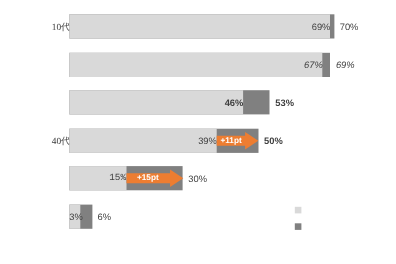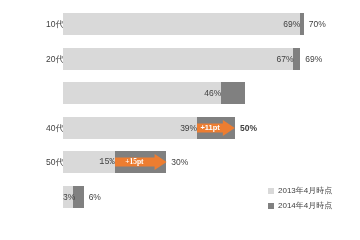--- a/index.html
+++ b/index.html
@@ -28,20 +28,21 @@
   .cat-label {
     position: absolute;
     right: 296px;       
     top: 0;
     height: 22px;
     line-height: 22px;
     font-size: 8.5px;
     color: #3f3f3f;
     white-space: nowrap;
     text-align: right;
+    font-family: Liberation Serif, serif;
   }
   .bars {
     position: absolute;
     left: 63px;
     top: 0;
     height: 22px;
   }
   .seg {
     position: absolute;
     top: 0;
@@ -125,78 +126,75 @@
       <div class="row" style="top: 13px;">
         <div class="cat-label">10代</div>
         <div class="bars" style="width: 300.8px;">
           <div class="seg seg-cur" style="left: 0px; width: 240.8px;"></div>
           <div class="seg seg-prev" style="width: 237.36px;"></div>
           <div class="val-prev" style="left: 0px; width: 237.36px; text-align: right;">69%</div>
           <div class="val-cur" style="left: 240.8px;">70%</div>
         </div>
       </div>
       <div class="row" style="top: 47.5px;">
-        <div class="cat-label">20代</div>
-        <div class="bars" style="width: 297.36px;">
+        <div class="bars" style="width: 297.36px; font-style: italic;">
           <div class="seg seg-cur" style="left: 0px; width: 237.36px;"></div>
           <div class="seg seg-prev" style="width: 230.48px;"></div>
           <div class="val-prev" style="left: 0px; width: 230.48px; text-align: right;">67%</div>
           <div class="val-cur" style="left: 237.36px;">69%</div>
         </div>
       </div>
       <div class="row" style="top: 82px;">
-        <div class="bars" style="width: 242.32px;">
+        <div class="bars" style="width: 242.32px; font-weight: bold;">
           <div class="seg seg-cur" style="left: 0px; width: 182.32px;"></div>
           <div class="seg seg-prev" style="width: 158.24px;"></div>
           <div class="val-prev" style="left: 0px; width: 158.24px; text-align: right;">46%</div>
+          <div class="val-cur" style="left: 182.32px;">53%</div>
         </div>
       </div>
       <div class="row" style="top: 116.5px;">
         <div class="cat-label">40代</div>
         <div class="bars" style="width: 232px;">
           <div class="seg seg-cur" style="left: 0px; width: 172px;"></div>
           <div class="seg seg-prev" style="width: 134.16px;"></div>
           <div class="val-prev" style="left: 0px; width: 134.16px; text-align: right;">39%</div>
           <div class="delta-arrow" style="left: 134.16px; width: 37.84px;">
             <svg width="37.84" height="16" viewBox="0 0 37.84 16">
               <polygon points="0,3.5 25.840000000000003,3.5 25.840000000000003,0 37.84,8 25.840000000000003,16 25.840000000000003,12.5 0,12.5" fill="#ED7D31"></polygon>
             </svg>
             <div class="delta-text" style="right: 12px;">+11pt</div>
           </div>
           <div class="val-cur" style="left: 172px; font-weight: bold;">50%</div>
         </div>
       </div>
       <div class="row" style="top: 151px;">
-        <div class="cat-label">50代</div>
         <div class="bars" style="width: 163.2px;">
           <div class="seg seg-cur" style="left: 0px; width: 103.2px;"></div>
           <div class="seg seg-prev" style="width: 51.6px;"></div>
           <div class="val-prev" style="left: 0px; width: 51.6px; text-align: right; font-family: Liberation Mono, monospace;">15%</div>
           <div class="delta-arrow" style="left: 51.6px; width: 51.6px;">
             <svg width="51.6" height="16" viewBox="0 0 51.6 16">
               <polygon points="0,3.5 39.6,3.5 39.6,0 51.6,8 39.6,16 39.6,12.5 0,12.5" fill="#ED7D31"></polygon>
             </svg>
-            <div class="delta-text" style="right: 12px; font-family: Liberation Serif, serif;">+15pt</div>
+            <div class="delta-text" style="right: 12px;">+15pt</div>
           </div>
           <div class="val-cur" style="left: 103.2px;">30%</div>
         </div>
       </div>
       <div class="row" style="top: 185.5px;">
         <div class="bars" style="width: 80.64px;">
           <div class="seg seg-cur" style="left: 0px; width: 20.64px;"></div>
           <div class="seg seg-prev" style="width: 10.32px;"></div>
           <div class="val-prev" style="left: 0px; width: 10.32px; text-align: right;">3%</div>
           <div class="val-cur" style="left: 20.64px;">6%</div>
         </div>
       </div>
     </div>
 
   <div class="legend">
     <div class="legend-item">
       <span class="legend-swatch" style="background: rgb(217, 217, 217);"></span>
-      <span>2013年4月時点</span>
     </div>
     <div class="legend-item">
       <span class="legend-swatch" style="background: rgb(128, 128, 128);"></span>
-      <span>2014年4月時点</span>
     </div>
   </div>
 </div>
 
 </body></html>

